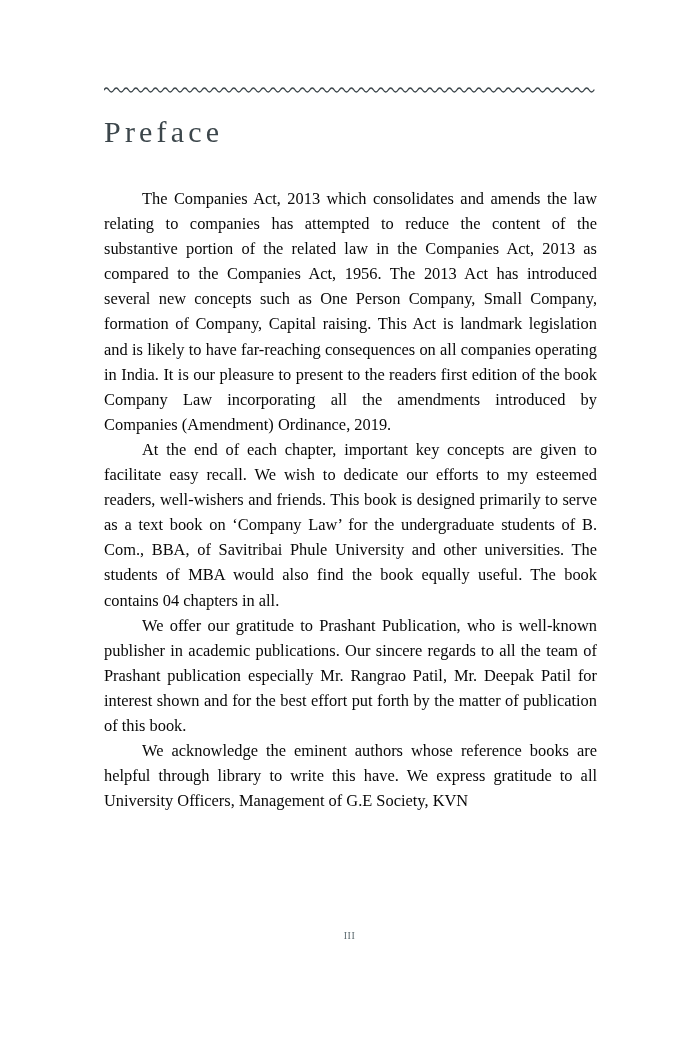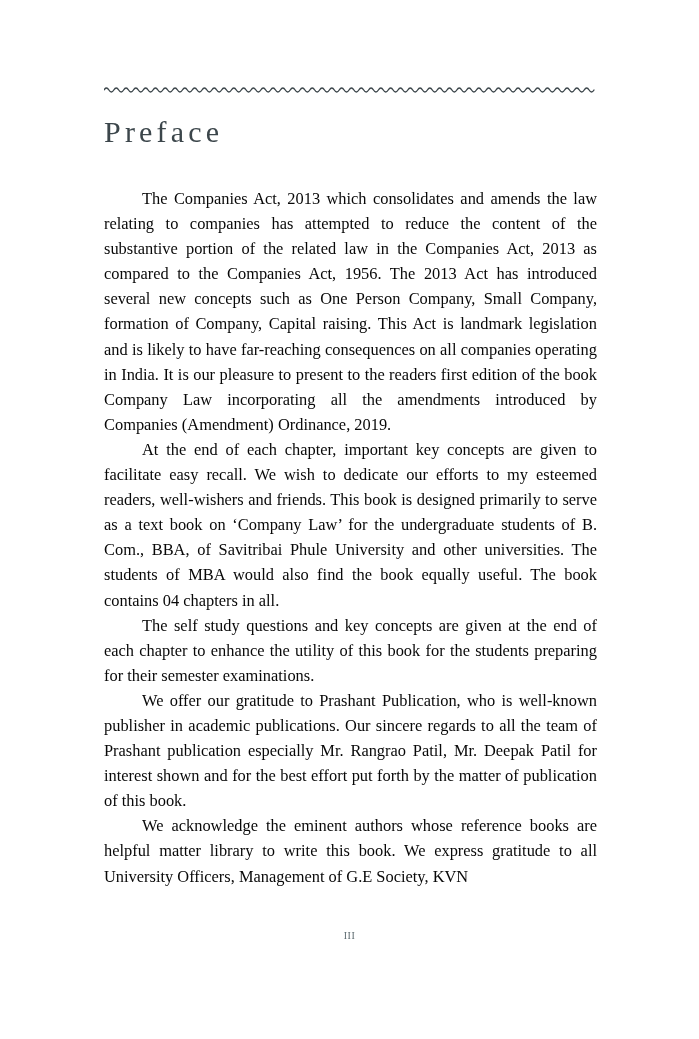--- a/index.html
+++ b/index.html
@@ -108,20 +108,19 @@
                t4.9 0 t4.9 0 t4.9 0 t4.9 0 t4.9 0 t4.9 0 t4.9 0 t4.9 0 t4.9 0 t4.9 0
                t4.9 0 t4.9 0 t4.9 0 t4.9 0 t4.9 0 t4.9 0 t4.9 0 t4.9 0 t4.9 0 t4.9 0" fill="none" stroke="#3c464b" stroke-width="1.35" stroke-linecap="round"></path>
     </svg>
   </div>
 
   <h1 class="preface-heading">Preface</h1>
 
   <div class="body-block">
     <p class="para">The Companies Act, 2013 which consolidates and amends the law relating to companies has attempted to reduce the content of the substantive portion of the related law in the Companies Act, 2013 as compared to the Companies Act, 1956. The 2013 Act has introduced several new concepts such as One Person Company, Small Company, formation of Company, Capital raising. This Act is landmark legislation and is likely to have far-reaching consequences on all companies operating in India. It is our pleasure to present to the readers first edition of the book Company Law incorporating all the amendments introduced by Companies (Amendment) Ordinance, 2019.</p>
     <p class="para">At the end of each chapter, important key concepts are given to facilitate easy recall. We wish to dedicate our efforts to my esteemed readers, well-wishers and friends. This book is designed primarily to serve as a text book on ‘Company Law’ for the undergraduate students of B. Com., BBA, of Savitribai Phule University and other universities. The students of MBA would also find the book equally useful. The book contains 04 chapters in all.</p>
-    <p class="para">The self study questions and key concepts are given at the end of each chapter to enhance the utility of this book for the students preparing for their semester examinations.</p>
     <p class="para">We offer our gratitude to Prashant Publication, who is well-known publisher in academic publications. Our sincere regards to all the team of Prashant publication especially Mr. Rangrao Patil, Mr. Deepak Patil for interest shown and for the best effort put forth by the matter of publication of this book.</p>
-    <p class="para truncated">We acknowledge the eminent authors whose reference books are helpful matter library to write this book. We express gratitude to all University Officers, Management of G.E Society, KVN</p>
+    <p class="para truncated">We acknowledge the eminent authors whose reference books are helpful through library to write this have. We express gratitude to all University Officers, Management of G.E Society, KVN</p>
   </div>
 
   <div class="page-number">III</div>
 
 </div>
 
 </body></html>

